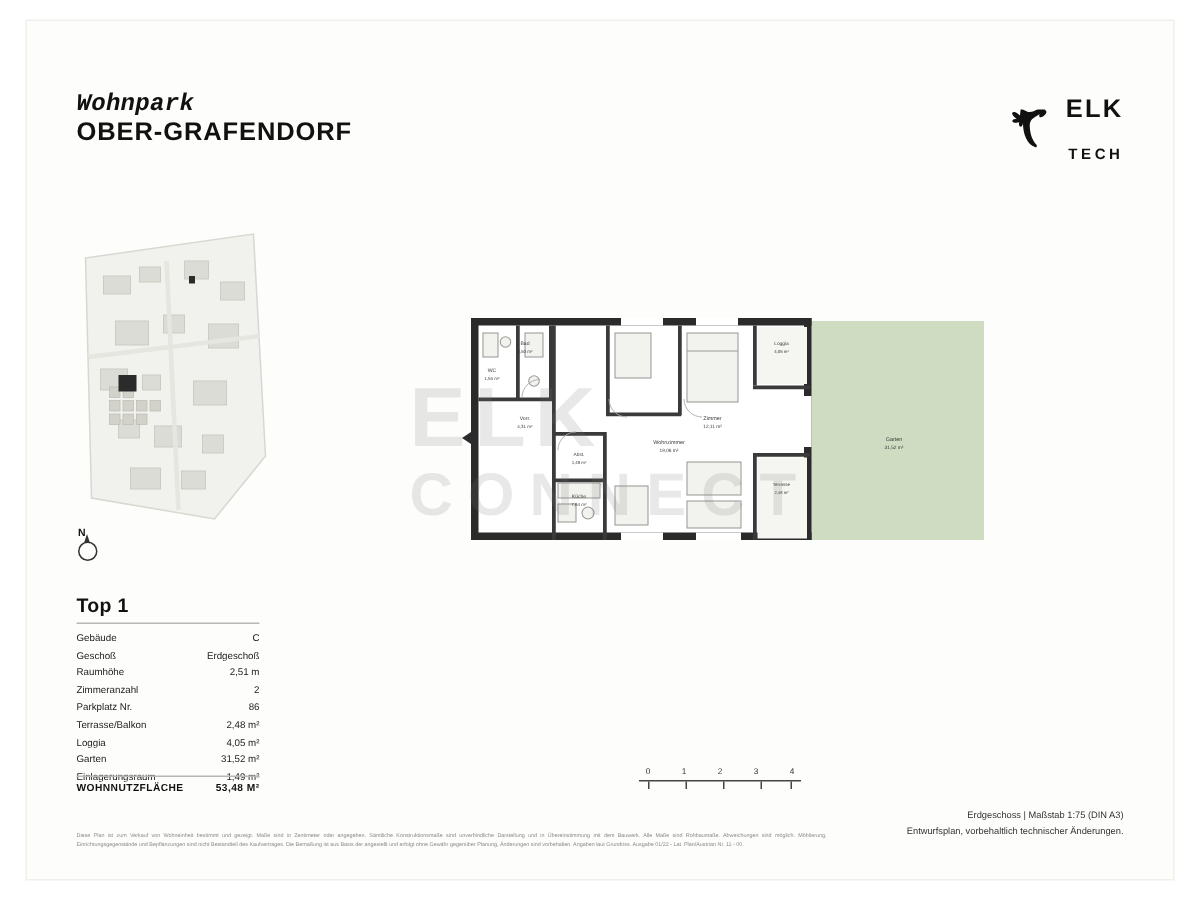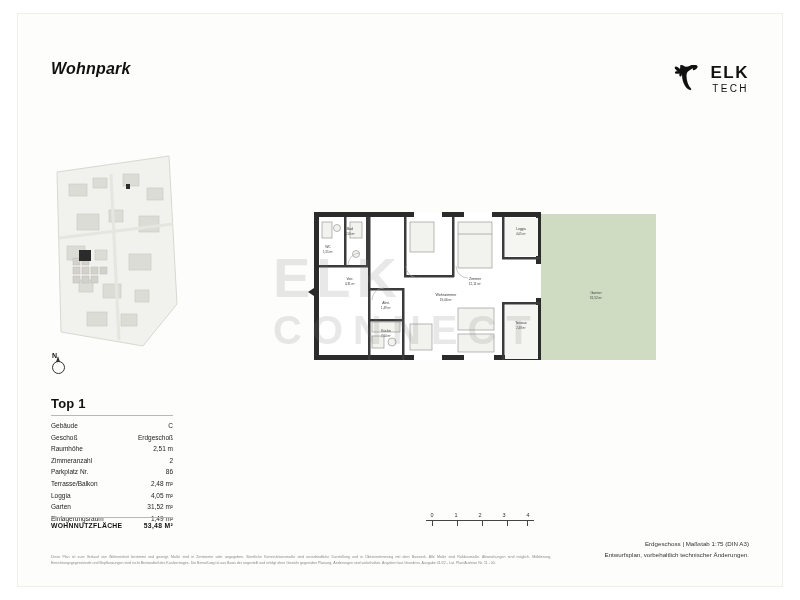--- a/index.html
+++ b/index.html
@@ -29,21 +29,21 @@
   }
 
   
   .brand-block {
     position: absolute;
     left: 33px;
     top: 47px;
     width: 240px;
   }
   .brand-line1 {
-    font-family: Liberation Sans, sans-serif;
+    font-family: Liberation Mono, monospace;
     font-weight: bold;
     font-style: italic;
     font-size: 16px;
     letter-spacing: 0.2px;
     color: #111;
     line-height: 16px;
   }
   .brand-line2 {
     font-family: "Liberation Sans", sans-serif;
     font-weight: bold;
@@ -82,24 +82,24 @@
     line-height: 1;
   }
   .logo-elk {
     font-size: 17px;
     font-weight: bold;
     letter-spacing: 1.5px;
     color: #111;
   }
   .logo-tech {
     font-size: 10px;
-    font-weight: normal;
+    font-weight: bold;
     letter-spacing: 2.4px;
     color: #111;
-    margin-top: 3px;
+    margin-top: 18px;
     text-align: right;
   }
 
   
   .siteplan {
     position: absolute;
     left: 33px;
     top: 140px;
     width: 130px;
     height: 200px;
@@ -275,20 +275,21 @@
   }
 </style>
 </head>
 <body>
 
 <div id="page">
   <div class="sheet">
 
     <div class="brand-block">
       <div class="brand-line1">Wohnpark</div>
+      <div class="brand-line2">OBER-GRAFENDORF</div>
     </div>
 
 
     <div class="logo">
       <svg class="logo-mark" viewBox="0 0 60 56">
         <path fill="#111" d="M12 8 C8 4 4 2 2 4 c-2 2 2 6 6 9 c-4 -1 -7 1 -6 3 c1 2 5 2 9 1 c-1 3 0 6 2 6 c2 0 3 -3 3 -6 l0 2 c0 14 6 28 16 31 c2 1 3 -1 2 -3 c-6 -6 -9 -16 -9 -26 c0 -3 1 -6 3 -8 c3 -3 8 -5 12 -8 c4 -3 7 -6 7 -9 c0 -2 -2 -2 -4 -1 c-4 2 -8 5 -12 7 c-3 1 -6 2 -9 1 c-3 -1 -6 -3 -9 -5 z"></path>
         <path fill="#111" d="M40 2 c3 -2 6 -2 7 0 c1 2 -1 5 -4 7 c-2 1 -4 2 -5 1 c-1 -2 0 -6 2 -8 z"></path>
       </svg>
       <div class="logo-text">
         <div class="logo-elk">ELK</div>

